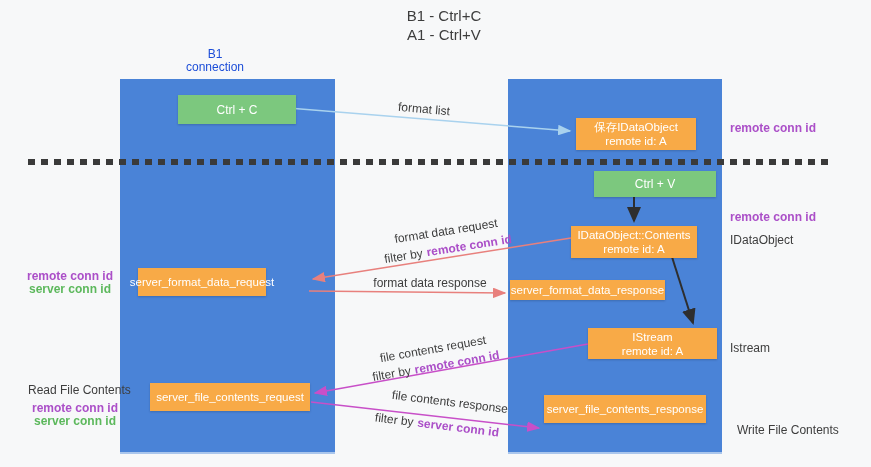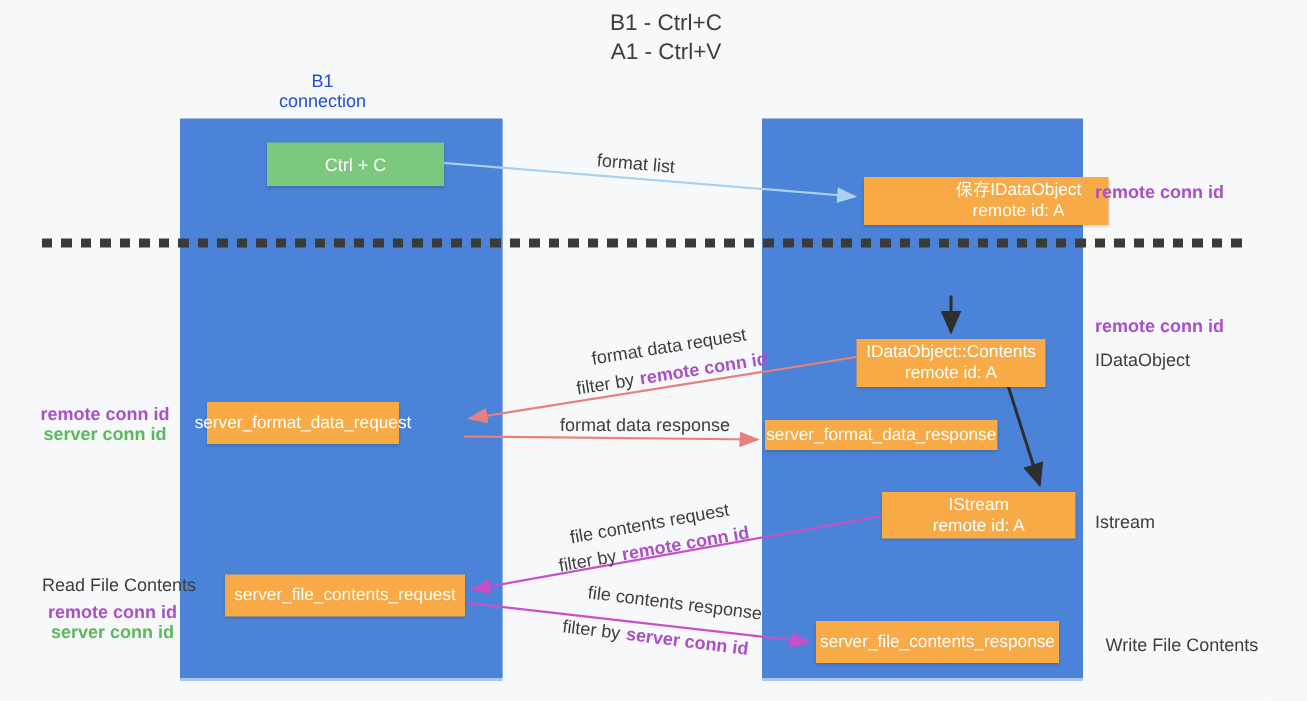--- a/index.html
+++ b/index.html
@@ -21,28 +21,28 @@
 
   svg.arrows {position:absolute; left:0; top:0; z-index:2; pointer-events:none;}
 
   .box {position:absolute; z-index:3; display:flex; flex-direction:column; align-items:center;
         justify-content:center; color:#fff; text-align:center; white-space:nowrap;
         box-shadow:0 1px 2px rgba(0,0,0,0.18);}
   .green  {background:#7cc87e; font-size:12px;margin-left:20px;}
   .orange {background:#f8aa47; font-size:11.5px; line-height:14px;}
 
   .b-ctrl-c   {left:158px; top:95px;  width:118px; height:29px;}
-  .b-save     {left:576px; top:118px; width:120px; height:32px;padding-left:43px;}
+  .b-save     {left:576px; top:118px; width:120px; height:32px;}
   .b-ctrl-v   {left:574px; top:171px; width:122px; height:26px;}
   .b-getdata  {left:571px; top:226px; width:126px; height:32px;}
   .b-freq     {left:138px; top:268px; width:128px; height:28px;}
   .b-fresp    {left:510px; top:280px; width:155px; height:20px;}
   .b-istream  {left:588px; top:328px; width:129px; height:31px;}
   .b-fcreq    {left:150px; top:383px; width:160px; height:28px;}
-  .b-fcresp   {left:544px; top:414px; width:162px; height:28px;justify-content:center;}
+  .b-fcresp   {left:544px; top:395px; width:162px; height:28px;justify-content:center;}
 
   .flow-label {position:absolute; z-index:4; white-space:nowrap; font-size:12px; color:#3d3d3d;
                transform:translate(-50%,-50%);}
   .rot-up   {transform:translate(-50%,-50%) rotate(-9deg);}
   .rot-up2  {transform:translate(-50%,-50%) rotate(-10deg);}
   .rot-dn   {transform:translate(-50%,-50%) rotate(7deg);}
   .rot-sm   {transform:translate(-50%,-50%) rotate(5deg);}
 
   .side-label {position:absolute; z-index:4; white-space:nowrap; font-size:12px; color:#3d3d3d;
                line-height:13px;}
@@ -96,20 +96,23 @@
 
   <div class="box green b-ctrl-c">
     <div>Ctrl + C</div>
   </div>
 
   <div class="box orange b-save">
     <div>保存IDataObject</div>
     <div>remote id: A</div>
   </div>
 
+  <div class="box green b-ctrl-v">
+    <div>Ctrl + V</div>
+  </div>
 
   <div class="box orange b-getdata">
     <div>IDataObject::Contents</div>
     <div>remote id: A</div>
   </div>
 
   <div class="box orange b-freq">
     <div>server_format_data_request</div>
   </div>
 

